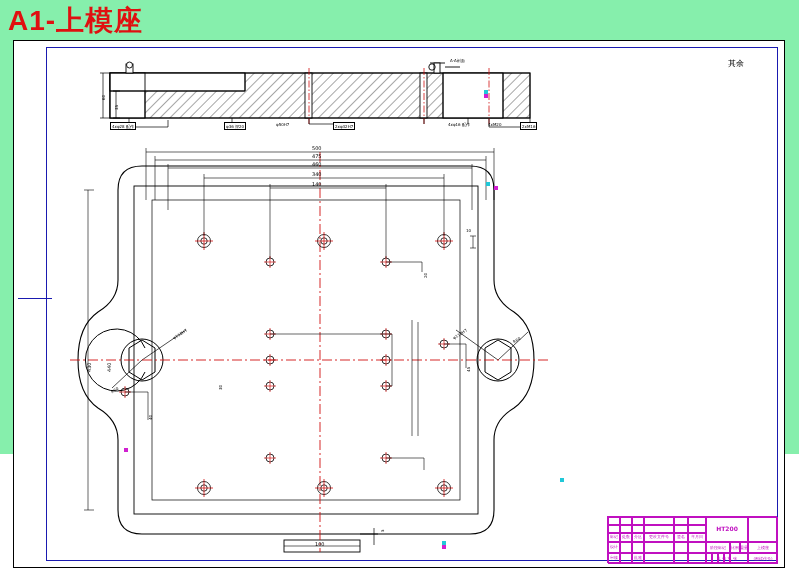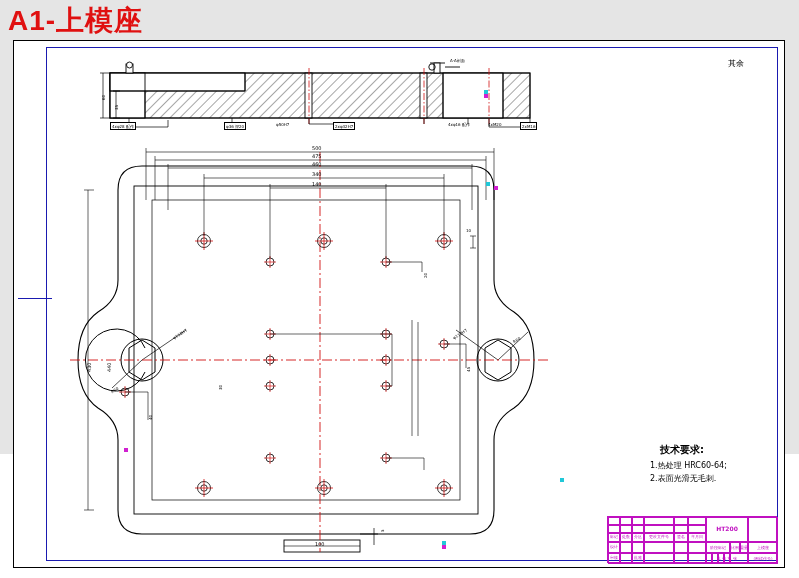--- a/index.html
+++ b/index.html
@@ -1,17 +1,17 @@
 <!DOCTYPE html>
 <html><head>
 <meta charset="utf-8">
 <style>
   html,body{margin:0;padding:0;background:#ffffff;}
   body{width:799px;height:578px;overflow:hidden;font-family:"Liberation Sans",sans-serif;}
-  #root{position:relative;width:799px;height:454px;background:#e5e5e5;text-decoration:underline;}
+  #root{position:relative;width:799px;height:454px;background:#86efac;text-decoration:underline;}
 
   .title-text{
     position:absolute;left:8px;top:2px;
     font-family:"Liberation Sans",sans-serif;
     font-weight:bold;font-size:28px;color:#e01010;
     letter-spacing:1px;white-space:nowrap;
   }
 
   #sheet{
     position:absolute;left:13px;top:40px;width:772px;height:528px;
@@ -359,25 +359,20 @@
   <div class="marker cy" style="left:484px;top:90px;"></div>
   <div class="marker" style="left:484px;top:94px;"></div>
   <div class="marker cy" style="left:442px;top:541px;"></div>
   <div class="marker" style="left:442px;top:545px;"></div>
   <div class="marker cy" style="left:486px;top:182px;"></div>
   <div class="marker" style="left:494px;top:186px;"></div>
 
 
   <div class="corner-note">其余</div>
 
-  <div class="tech">
-    <span class="t1">技术要求:</span>
-    <span class="t2">1.热处理 HRC60-64;</span>
-    <span class="t3">2.表面光滑无毛刺.</span>
-  </div>
 
   <div id="tblock">
 
     <div class="tcell" style="left:0;top:0;width:12px;height:8px;"></div>
     <div class="tcell" style="left:12px;top:0;width:12px;height:8px;"></div>
     <div class="tcell" style="left:24px;top:0;width:12px;height:8px;"></div>
     <div class="tcell" style="left:36px;top:0;width:30px;height:8px;"></div>
     <div class="tcell" style="left:66px;top:0;width:14px;height:8px;"></div>
     <div class="tcell" style="left:80px;top:0;width:18px;height:8px;"></div>
 

